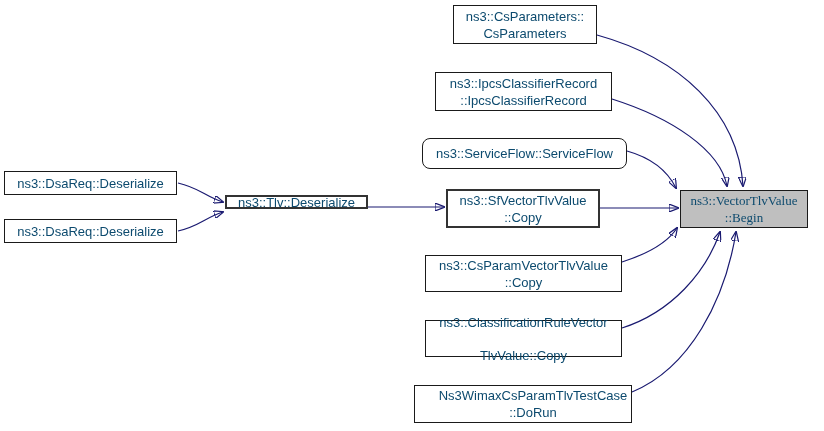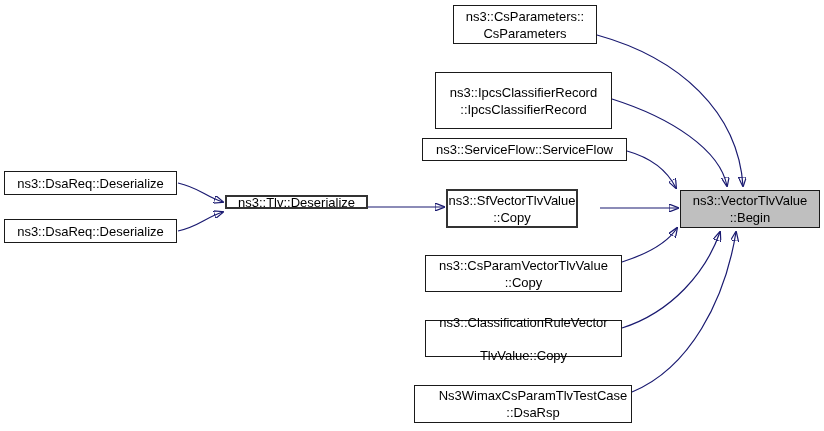--- a/index.html
+++ b/index.html
@@ -16,21 +16,21 @@
   }
   .edges path{fill:none;stroke:#191970;stroke-width:1.2px;}
   .node{
     position:absolute;
     box-sizing:border-box;
     background:#ffffff;
     border:1px solid #1a1a1a;
     display:flex;flex-direction:column;
     justify-content:center;align-items:center;
     text-align:center;
-    font-size:13px;line-height:17px;color:#000000;
+    font-size:13px;line-height:17px;color:#0c4a6e;
     white-space:nowrap;
     cursor:pointer;
   }
   .node.b2{border-width:2px;border-color:#333;}
   .node.target{background:#bfbfbf;cursor:default;}
 </style>
 </head>
 <body>
 
 <div class="canvas">
@@ -63,47 +63,47 @@
 
   <div class="node b2" style="left:225px;top:195px;width:143px;height:14px;">
     <div>ns3::Tlv::Deserialize</div>
   </div>
 
   <div class="node" style="left:453px;top:5px;width:144px;height:39px;">
     <div>ns3::CsParameters::</div>
     <div>CsParameters</div>
   </div>
 
-  <div class="node" style="left:435px;top:72px;width:177px;height:57px;">
+  <div class="node" style="left:435px;top:72px;width:177px;height:39px;">
     <div>ns3::IpcsClassifierRecord</div>
     <div>::IpcsClassifierRecord</div>
   </div>
 
-  <div class="node" style="left:422px;top:138px;width:205px;height:23px;">
+  <div class="node" style="left:422px;top:138px;width:205px;height:31px;border-radius:8px;">
     <div>ns3::ServiceFlow::ServiceFlow</div>
   </div>
 
-  <div class="node b2" style="left:446px;top:189px;width:132px;height:39px;">
+  <div class="node b2" style="left:446px;top:189px;width:154px;height:39px;">
     <div>ns3::SfVectorTlvValue</div>
     <div>::Copy</div>
   </div>
 
   <div class="node" style="left:425px;top:255px;width:197px;height:37px;justify-content:center;">
     <div>ns3::CsParamVectorTlvValue</div>
     <div>::Copy</div>
   </div>
 
   <div class="node" style="left:425px;top:320px;width:197px;height:37px;gap:16px;">
     <div>ns3::ClassificationRuleVector</div>
     <div>TlvValue::Copy</div>
   </div>
 
   <div class="node" style="left:414px;top:385px;width:218px;height:38px;padding-left:20px;">
     <div>Ns3WimaxCsParamTlvTestCase</div>
-    <div>::DsaRsp</div>
+    <div>::DoRun</div>
   </div>
 
-  <div class="node target" style="left:680px;top:190px;width:140px;height:38px;">
+  <div class="node target" style="left:680px;top:190px;width:128px;height:38px;font-family:Liberation Serif, serif;">
     <div>ns3::VectorTlvValue</div>
     <div>::Begin</div>
   </div>
 
 </div>
 
 </body></html>

